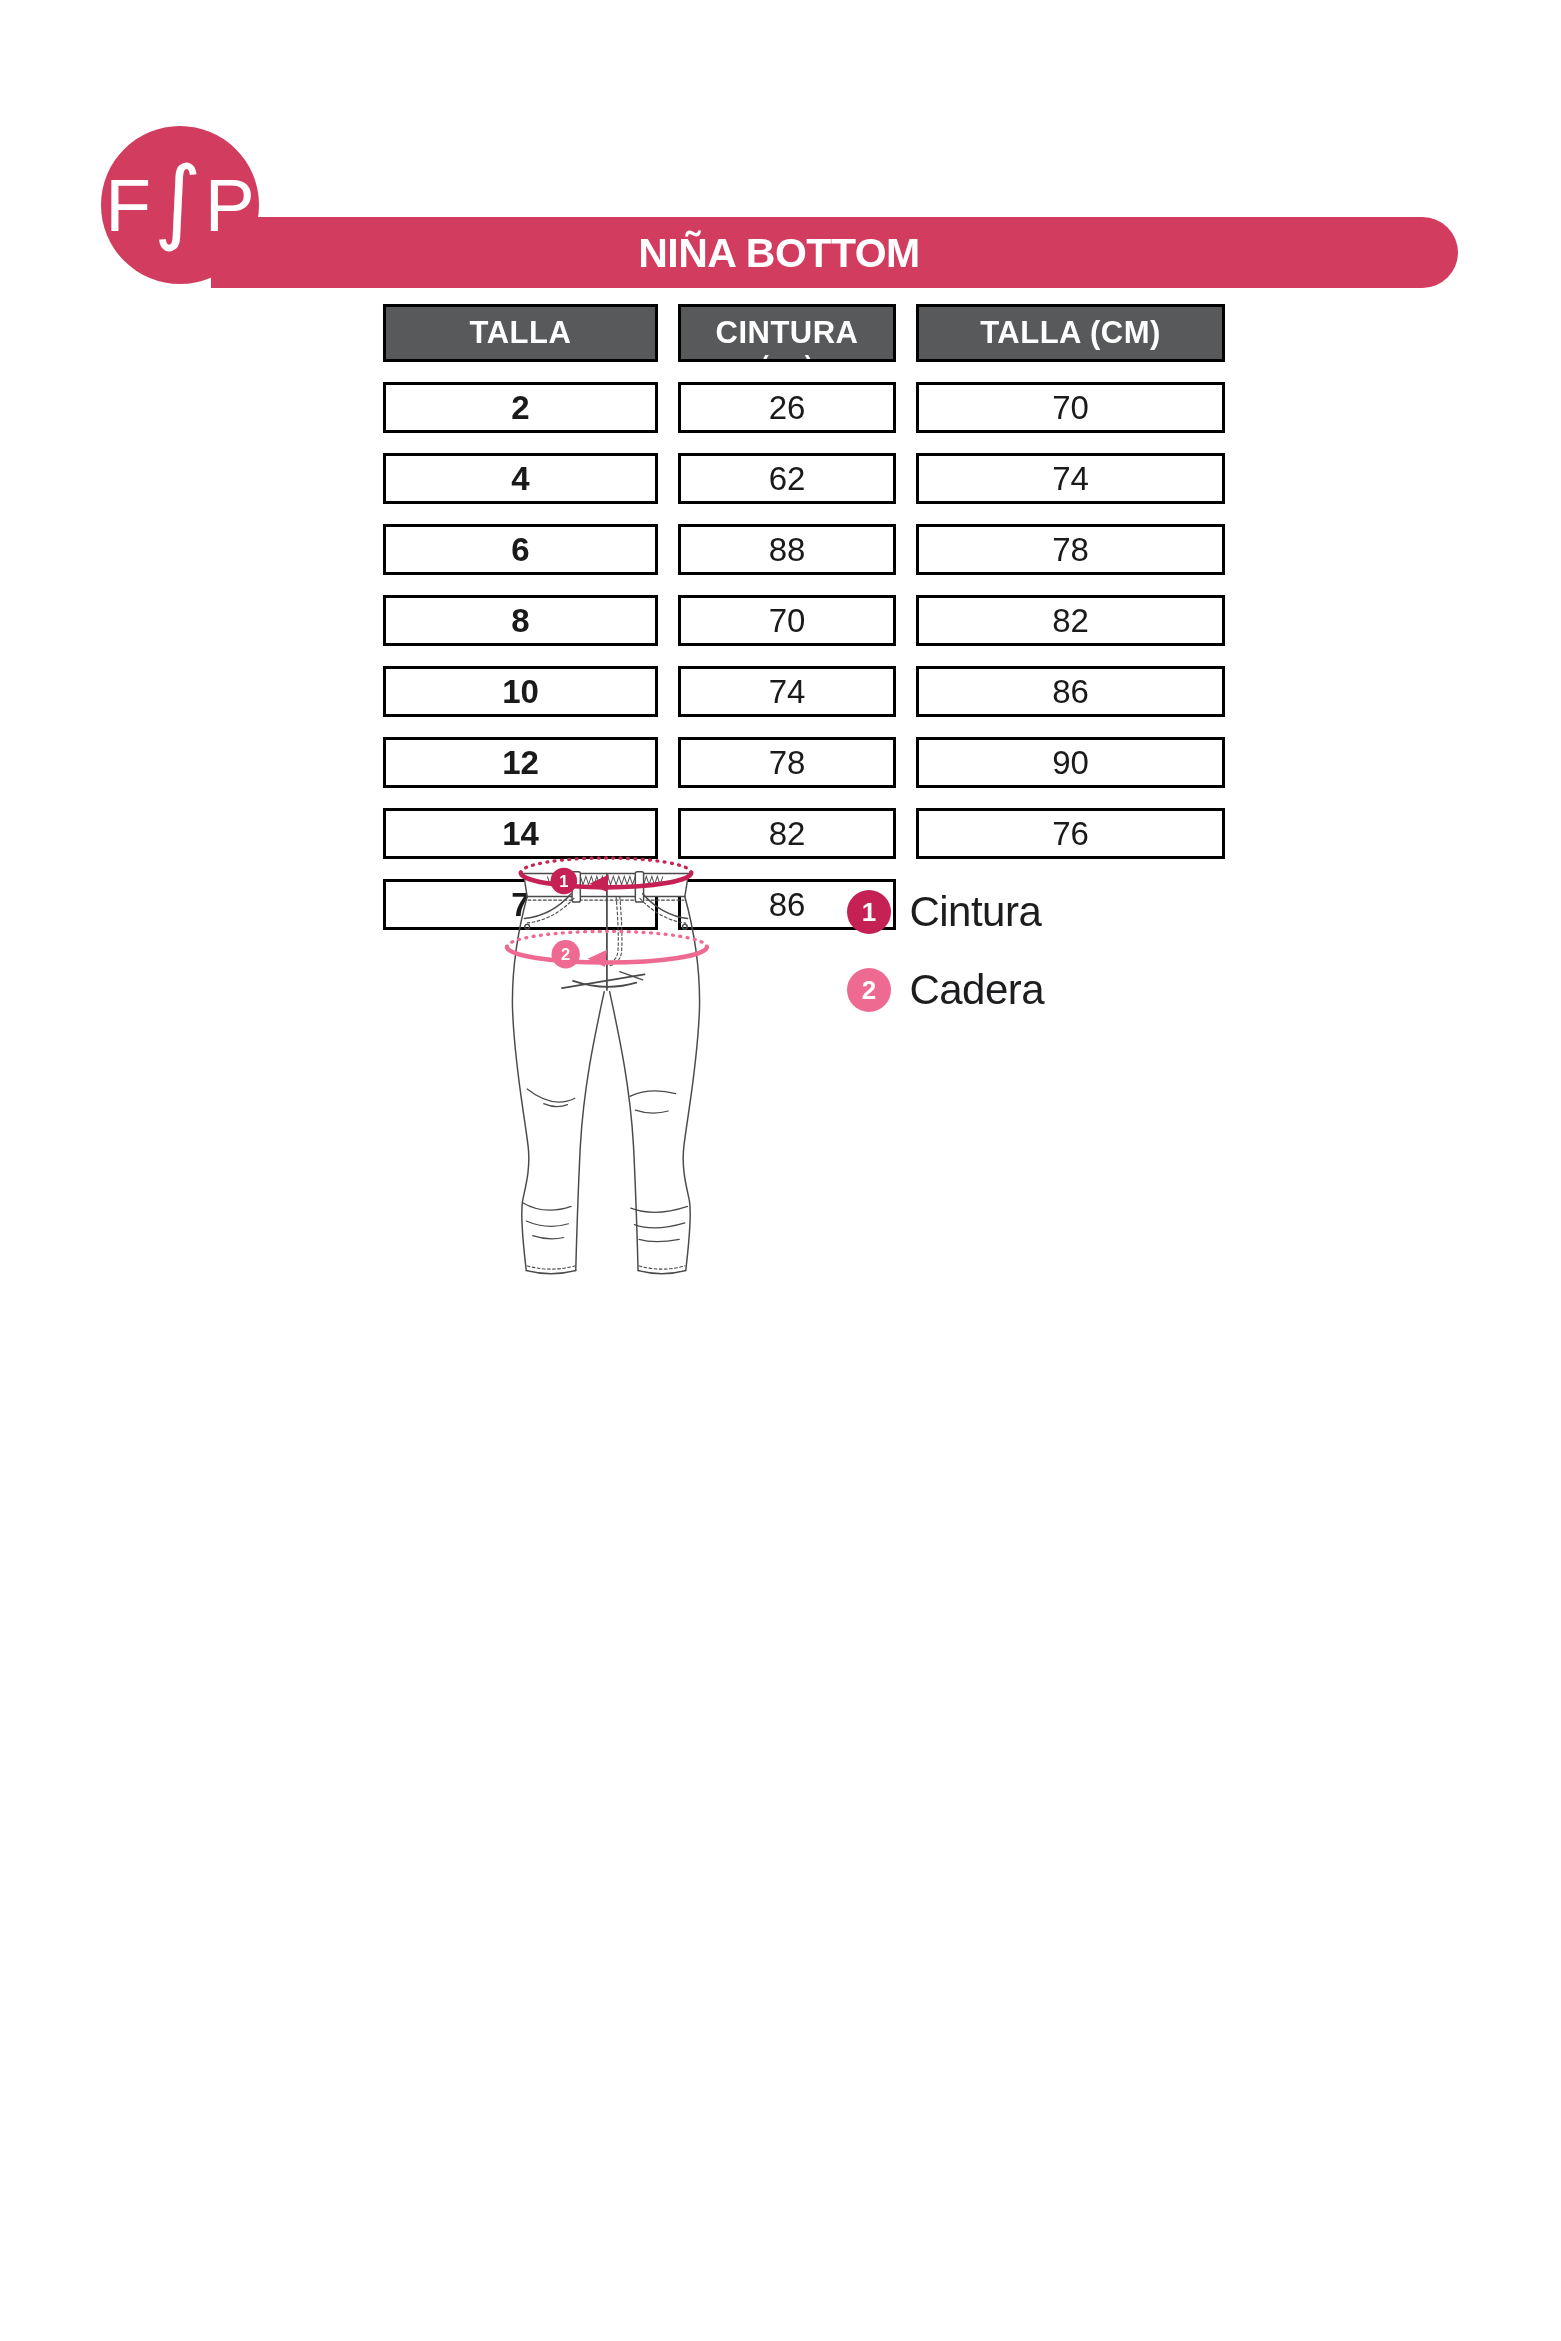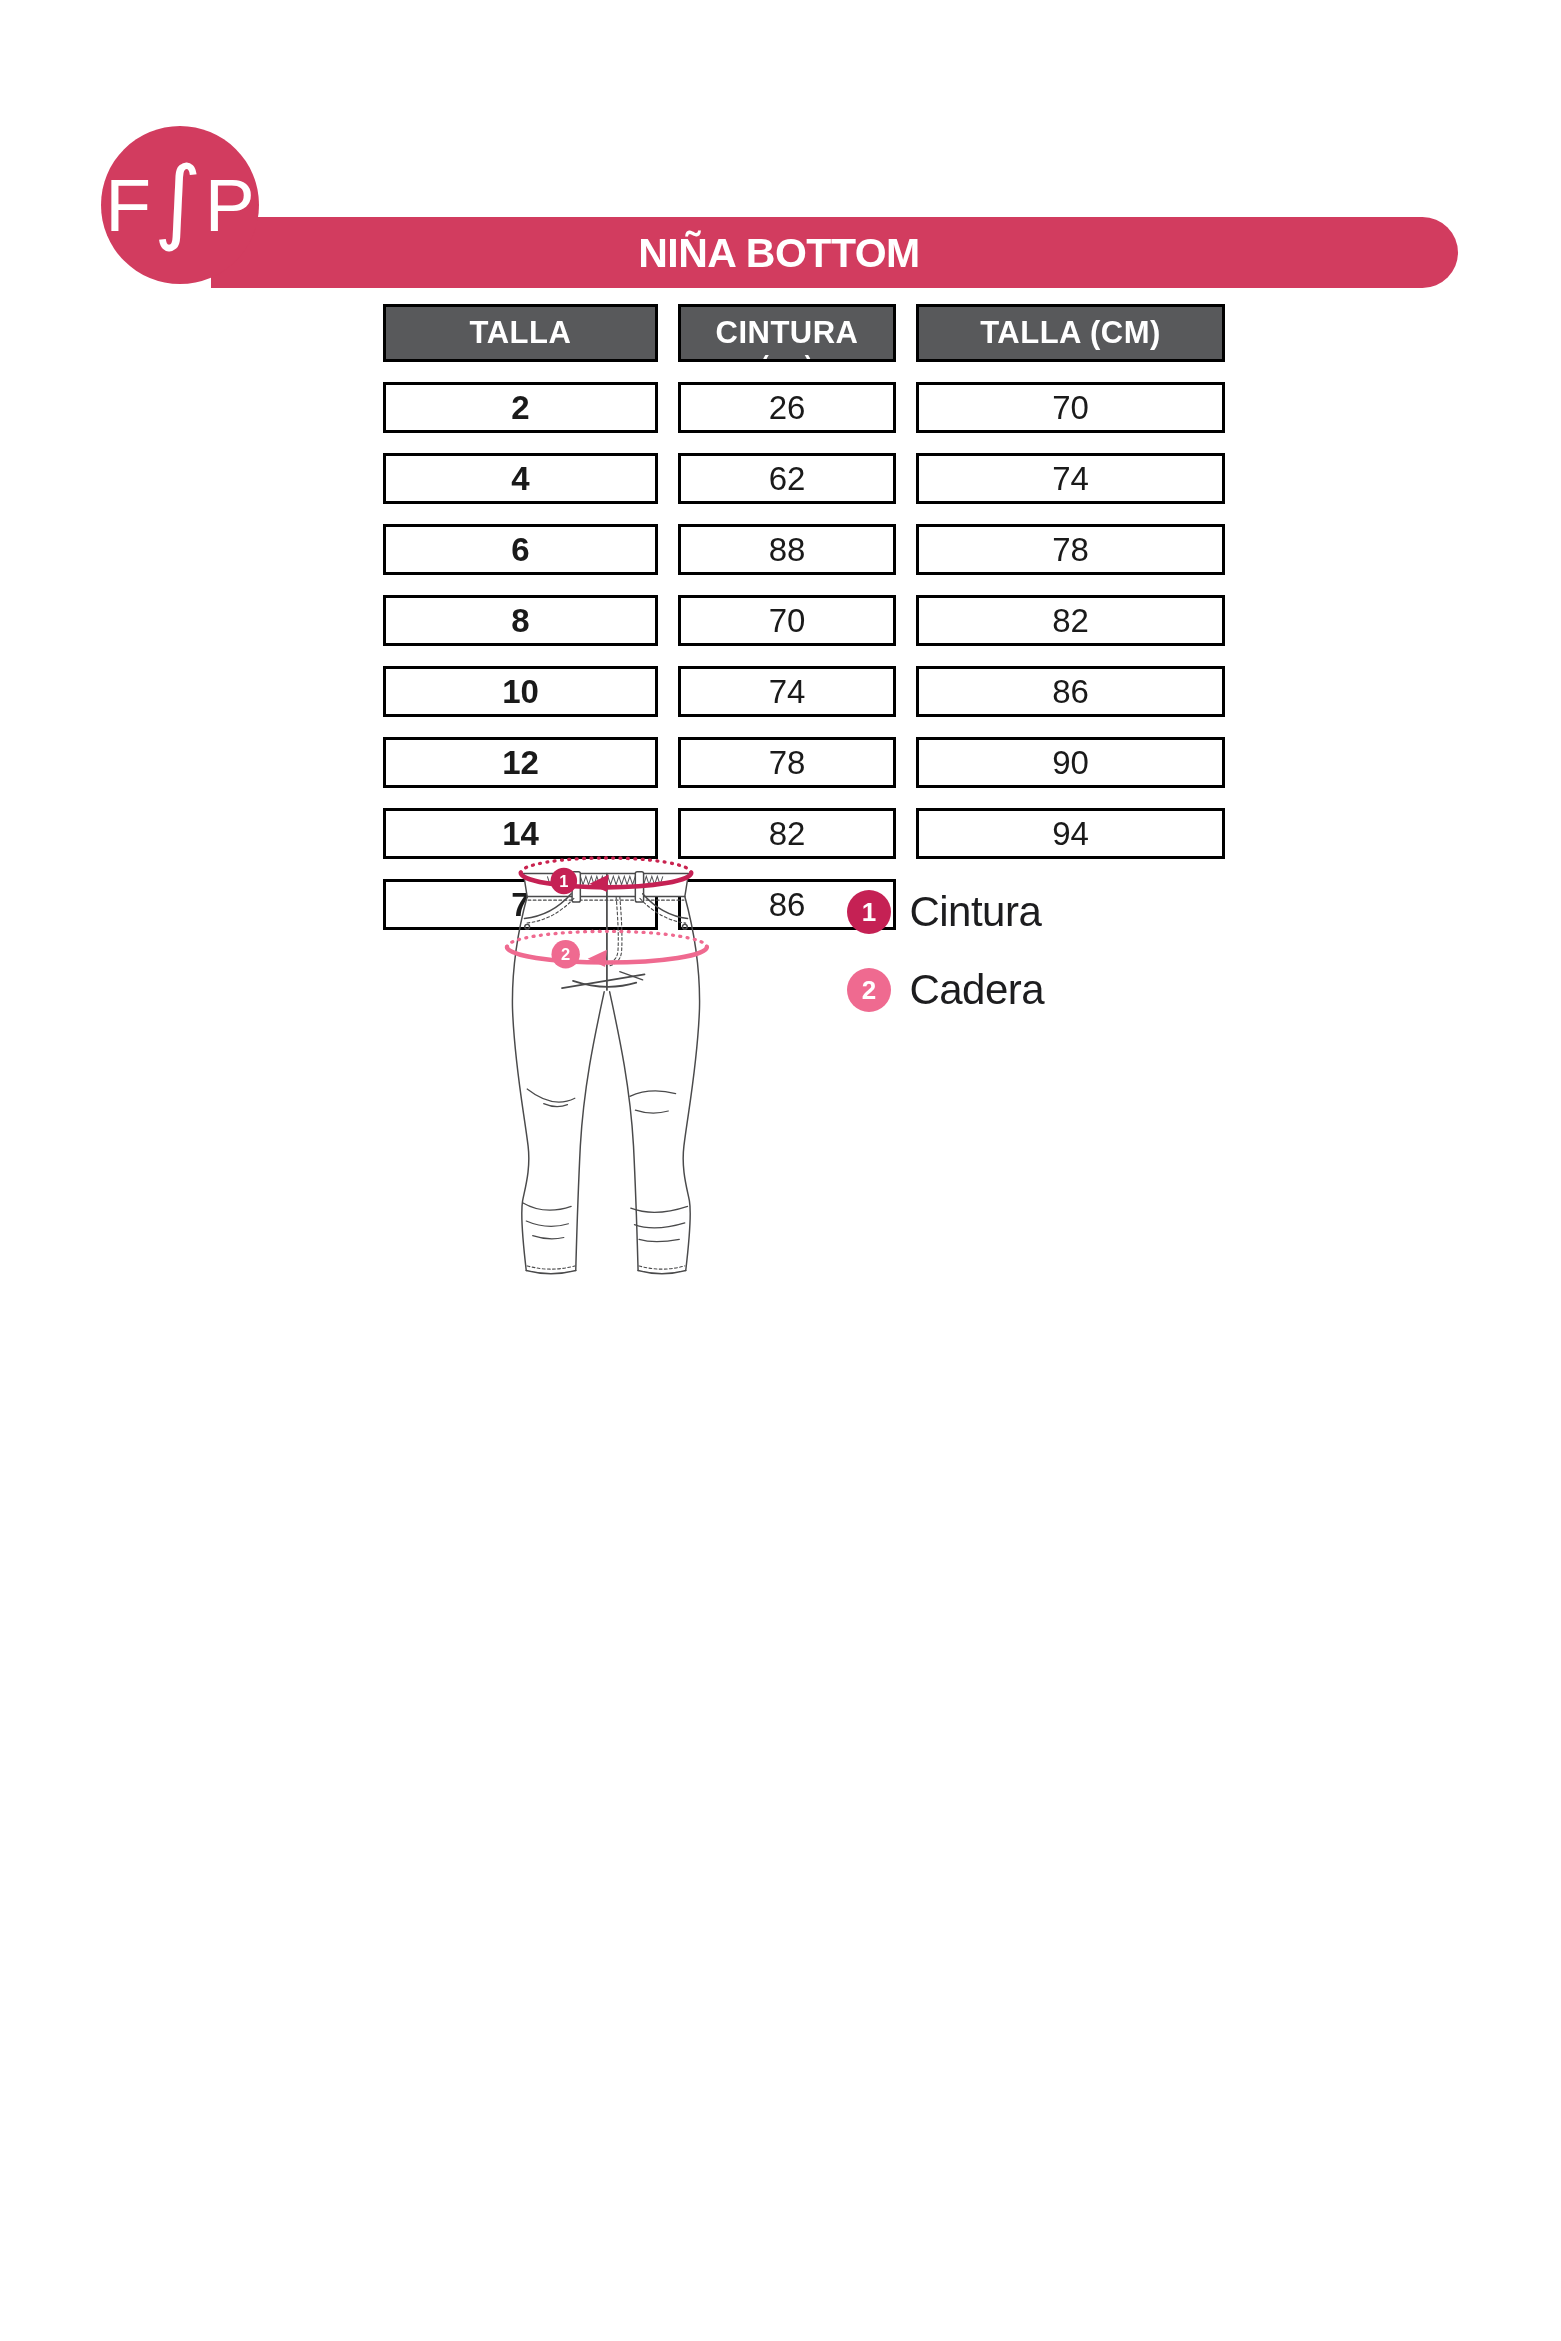--- a/index.html
+++ b/index.html
@@ -175,21 +175,21 @@
     <div class="cell talla-val">10</div>
     <div class="cell">74</div>
     <div class="cell">86</div>
 
     <div class="cell talla-val">12</div>
     <div class="cell">78</div>
     <div class="cell">90</div>
 
     <div class="cell talla-val">14</div>
     <div class="cell">82</div>
-    <div class="cell">94</div>
+    <div class="cell">76</div>
 
     <div class="cell talla-val">7</div>
     <div class="cell">86</div>
   </div>
 
   <div class="jeans-wrap">
     <svg width="220" height="459" viewBox="0 0 240 500" xmlns="http://www.w3.org/2000/svg">
       <g>
 
         <path class="jeans-fill" d="M30,33 L210,33 L206,58 L34,58 Z"></path>

